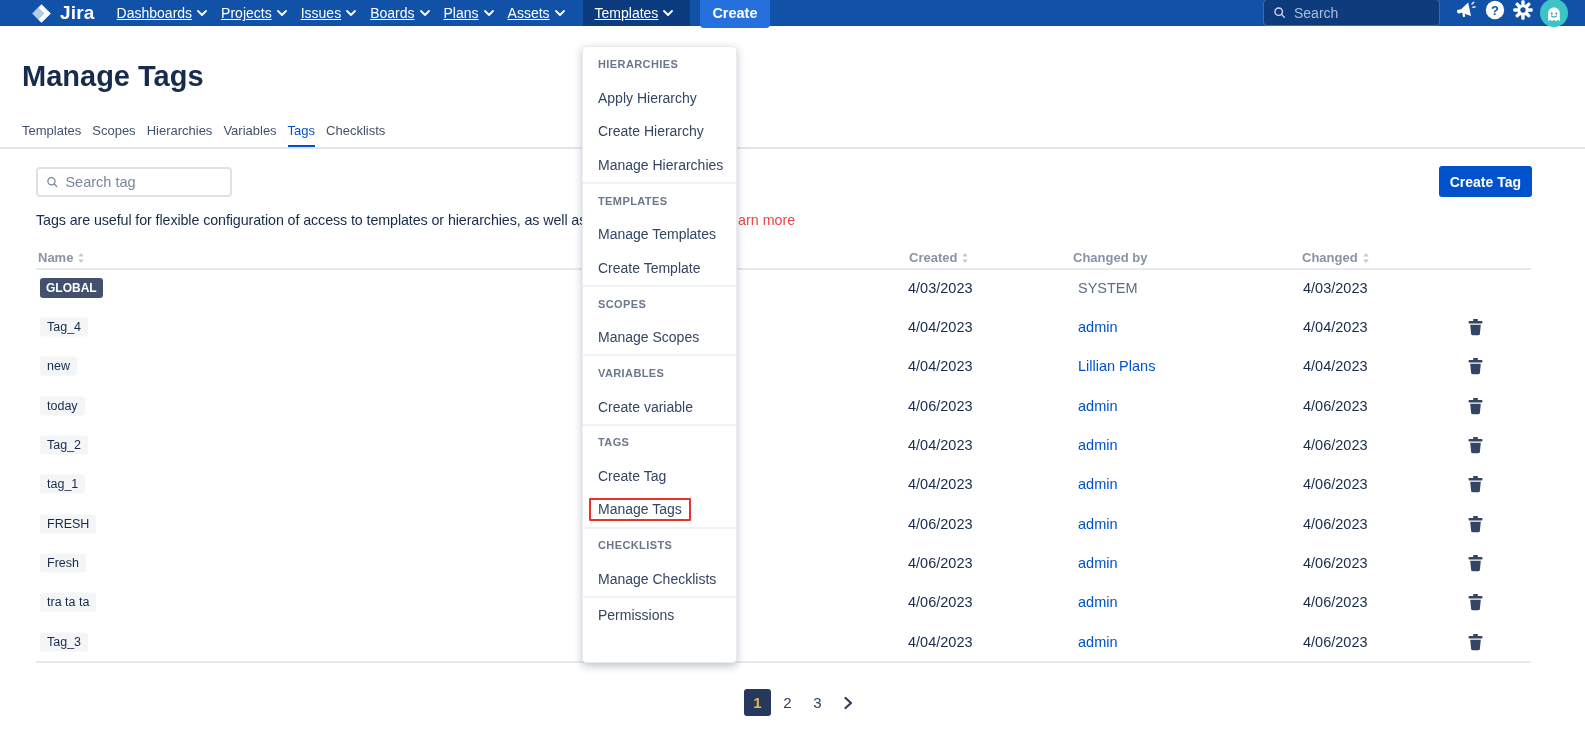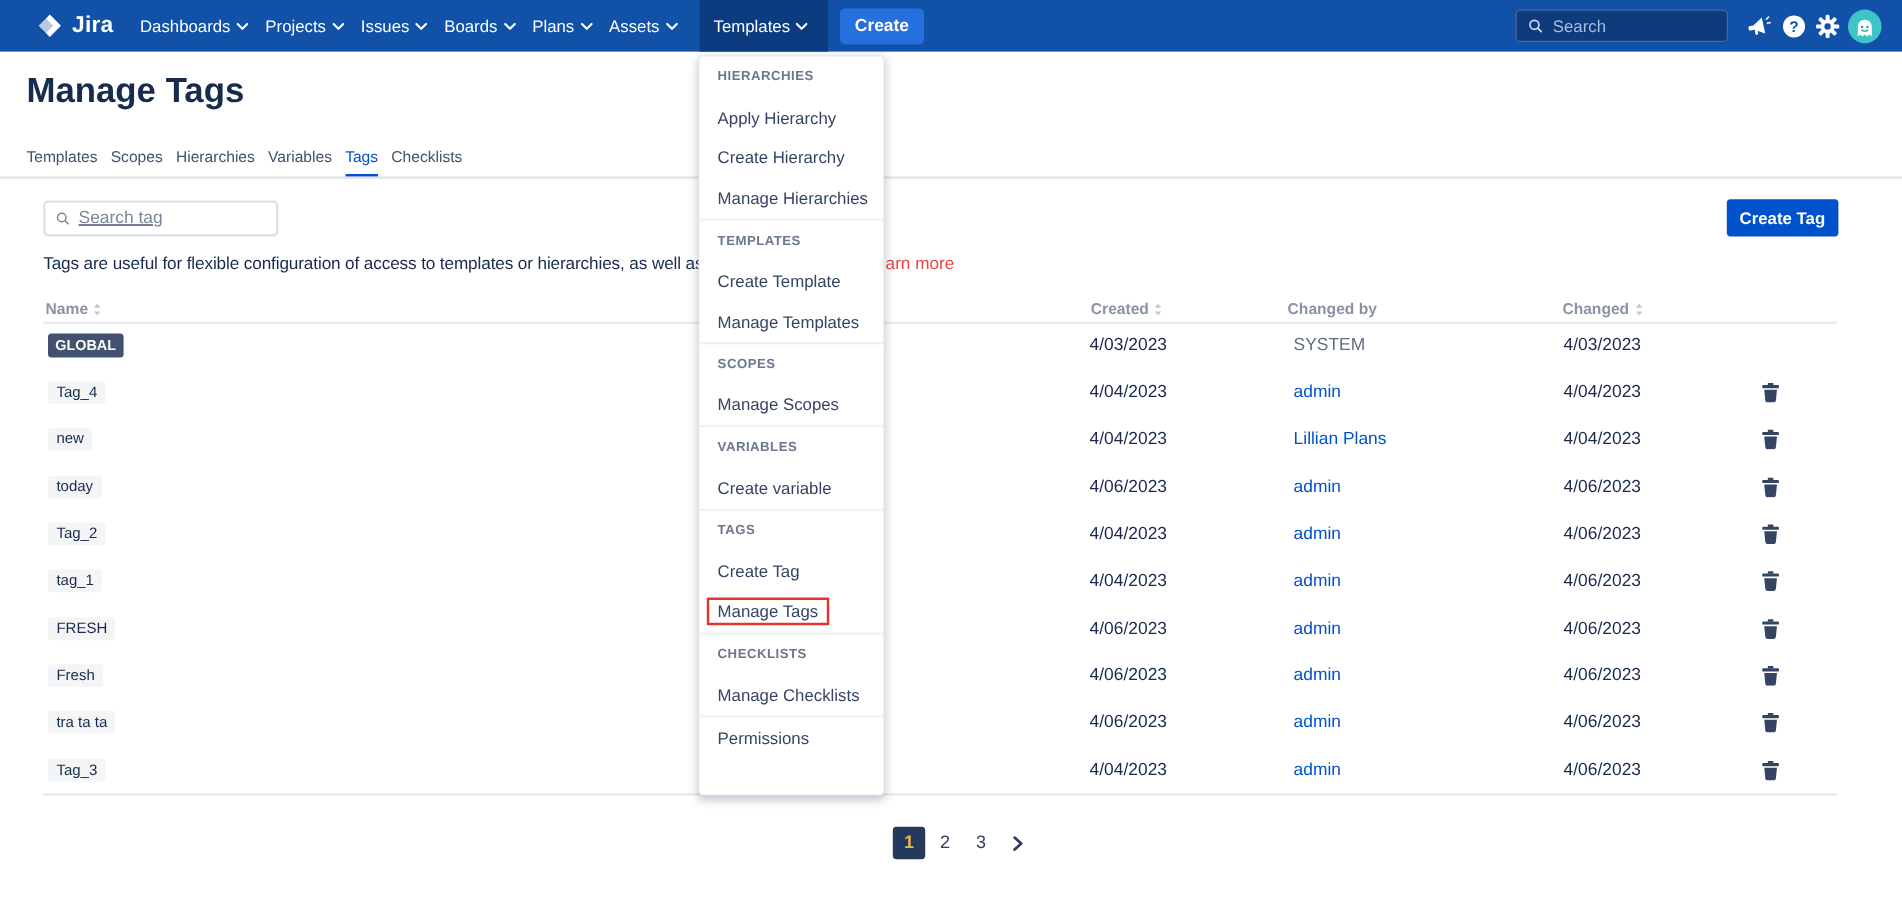--- a/index.html
+++ b/index.html
@@ -1,40 +1,40 @@
 <!DOCTYPE html>
 <html><head>
 <meta charset="utf-8">
 <style>
 *{margin:0;padding:0;box-sizing:border-box;}
 html,body{width:1585px;height:752px;}
 body{position:relative;overflow:hidden;background:#fff;font-family:"Liberation Sans",sans-serif;color:#172B4D;}
 
-.navbar{position:absolute;top:0;left:0;right:0;height:43px;background:#1151A8;display:flex;align-items:center;padding-left:30px;color:#fff;z-index:60;}
+.navbar{position:absolute;top:0;left:0;right:0;height:26px;background:#1151A8;display:flex;align-items:center;padding-left:30px;color:#fff;z-index:60;}
 .logo{display:flex;align-items:center;gap:7px;margin-right:22px;cursor:pointer;}
 .logo-text{font-size:19px;font-weight:700;letter-spacing:.2px;}
-.nav-items{display:flex;align-items:center;height:100%;}
+.nav-items{display:flex;align-items:center;height:100%;text-decoration:underline;}
 .nav-item{display:flex;align-items:center;gap:5px;margin-right:14px;font-size:14px;cursor:pointer;height:100%;}
 .nav-item.open{background:#0D3B80;padding:0 17px 0 12px;margin-left:4px;margin-right:0;}
 .create-btn{margin-left:10px;background:#2670DE;border:none;color:#fff;font-weight:700;font-size:14.5px;padding:7px 12px;border-radius:4px;font-family:inherit;cursor:pointer;text-align:right;}
-.nav-right{margin-left:auto;display:flex;align-items:center;gap:6px;padding-right:17px;}
+.nav-right{margin-left:auto;display:flex;gap:6px;padding-right:17px;}
 .nav-search{display:flex;align-items:center;gap:8px;width:177px;height:27px;background:#0E3B7C;border:1px solid #44699F;border-radius:4px;padding:0 9px;margin-right:8px;}
 .nav-search input{background:transparent;border:none;outline:none;color:#BCD0EE;font-size:14px;width:100%;font-family:inherit;}
 .nav-search input::placeholder{color:#A8BEE0;}
 .icon-btn{background:none;border:none;display:flex;cursor:pointer;padding:0;}
 .avatar{width:28px;height:28px;border-radius:50%;background:#3EC4C6;display:flex;align-items:center;justify-content:center;cursor:pointer;overflow:hidden;}
 
 .page-title{position:absolute;left:22px;top:60px;font-size:29px;font-weight:700;color:#172B4D;}
 .tabs{position:absolute;left:22px;top:123px;display:flex;gap:11px;font-size:13px;color:#42526E;}
 .tab{padding-bottom:7px;cursor:pointer;}
 .tab.active{color:#0052CC;border-bottom:3px solid #0052CC;}
 .tabs-line{position:absolute;left:0;right:0;top:147px;height:2px;background:#E3E5EA;}
 
 .tag-search{position:absolute;left:36px;top:167px;width:196px;height:30px;border:2px solid #DFE1E6;border-radius:4px;display:flex;align-items:center;gap:7px;padding:0 8px;background:#fff;}
-.tag-search input{border:none;outline:none;font-size:14.5px;width:100%;font-family:inherit;color:#172B4D;text-decoration:underline;}
+.tag-search input{border:none;outline:none;font-size:14.5px;width:100%;font-family:inherit;color:#172B4D;}
 .tag-search input::placeholder{color:#7A869A;}
 .create-tag{position:absolute;right:53px;top:166px;height:31px;background:#0052CC;color:#fff;border:none;border-radius:3px;font-size:14px;font-weight:700;padding:0 11px;font-family:inherit;cursor:pointer;}
 .desc{position:absolute;left:36px;top:212px;font-size:14.3px;letter-spacing:-0.1px;color:#172B4D;white-space:nowrap;}
 .desc-tail{position:absolute;left:738px;top:212px;font-size:14.3px;color:#ef4444;cursor:pointer;}
 
 .th{position:absolute;top:250px;font-size:13px;font-weight:700;color:#8993A4;display:flex;gap:5px;align-items:center;}
 .th-name{left:38px;}.th-created{left:909px;}.th-changed-by{left:1073px;}.th-changed{left:1302px;}
 .head-line{position:absolute;left:36px;right:54px;top:268px;height:2px;background:#E7E9ED;}
 .bottom-line{position:absolute;left:36px;right:54px;top:661px;height:2px;background:#E7E9ED;}
 .rows{position:absolute;top:267.9px;left:0;right:0;}
@@ -365,24 +365,24 @@
       <div class="m-row m-item">
         <span>Create Hierarchy</span>
       </div>
       <div class="m-row m-item">
         <span>Manage Hierarchies</span>
       </div>
     </div>
     <div class="menu-section">
       <div class="m-row m-header">TEMPLATES</div>
       <div class="m-row m-item">
+        <span>Manage Templates</span>
+      </div>
+      <div class="m-row m-item">
         <span>Create Template</span>
-      </div>
-      <div class="m-row m-item">
-        <span>Manage Templates</span>
       </div>
     </div>
     <div class="menu-section">
       <div class="m-row m-header">SCOPES</div>
       <div class="m-row m-item">
         <span>Manage Scopes</span>
       </div>
     </div>
     <div class="menu-section">
       <div class="m-row m-header">VARIABLES</div>

